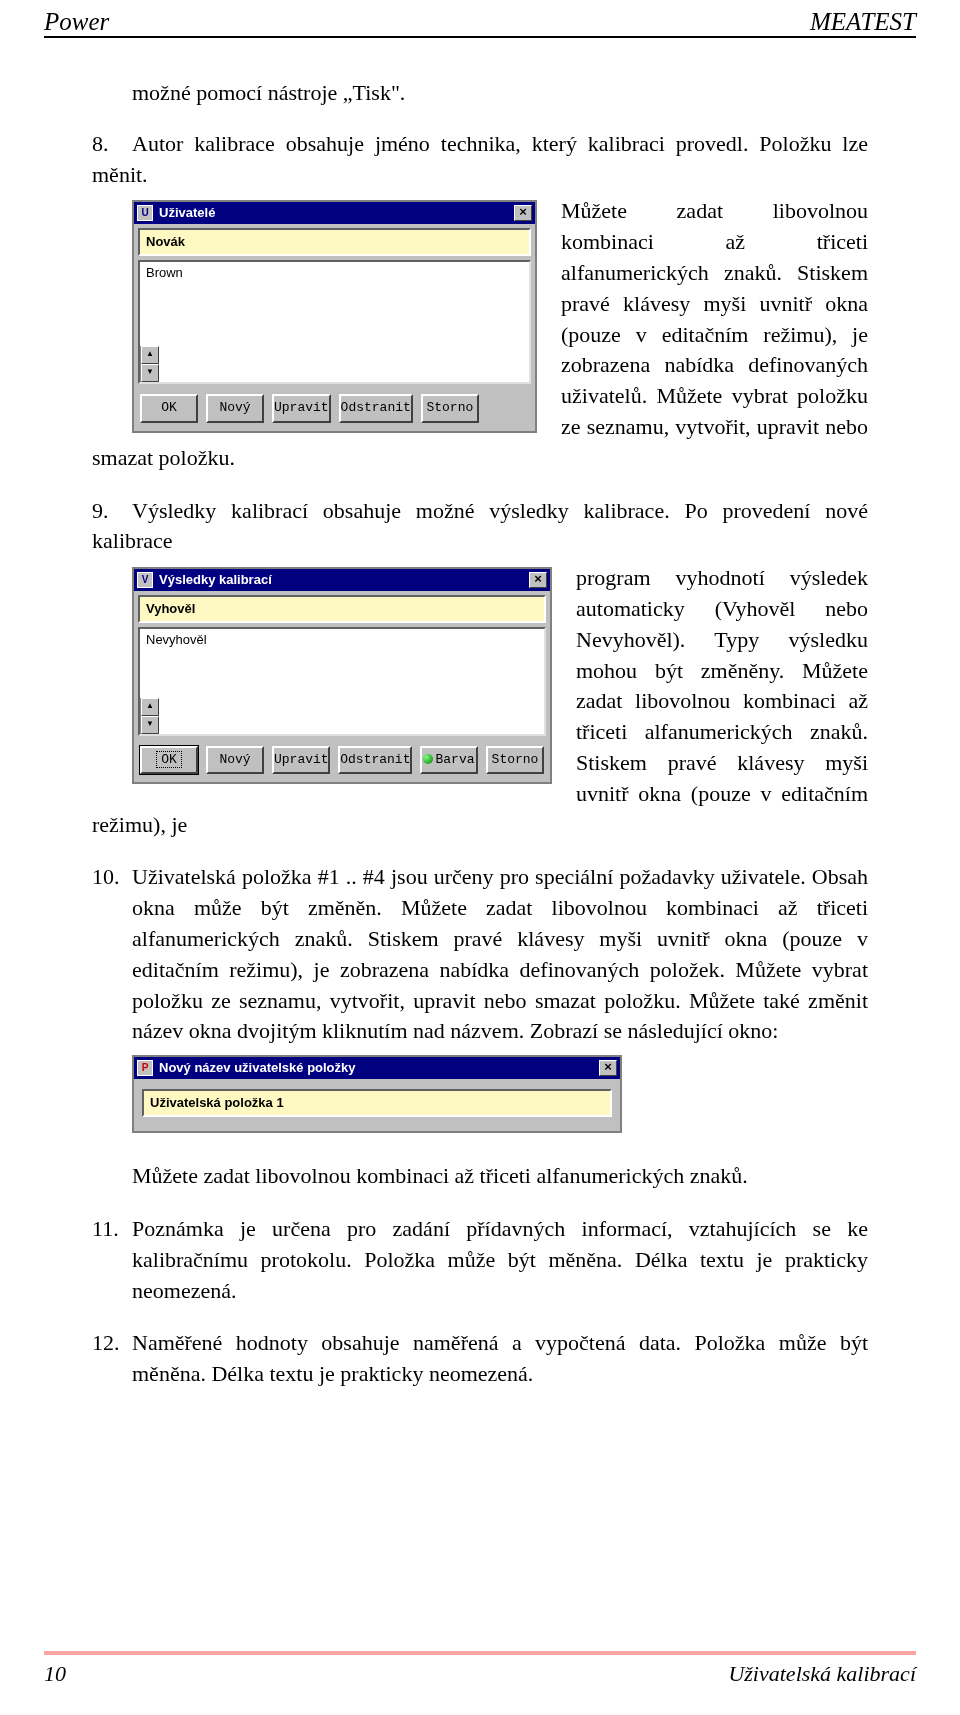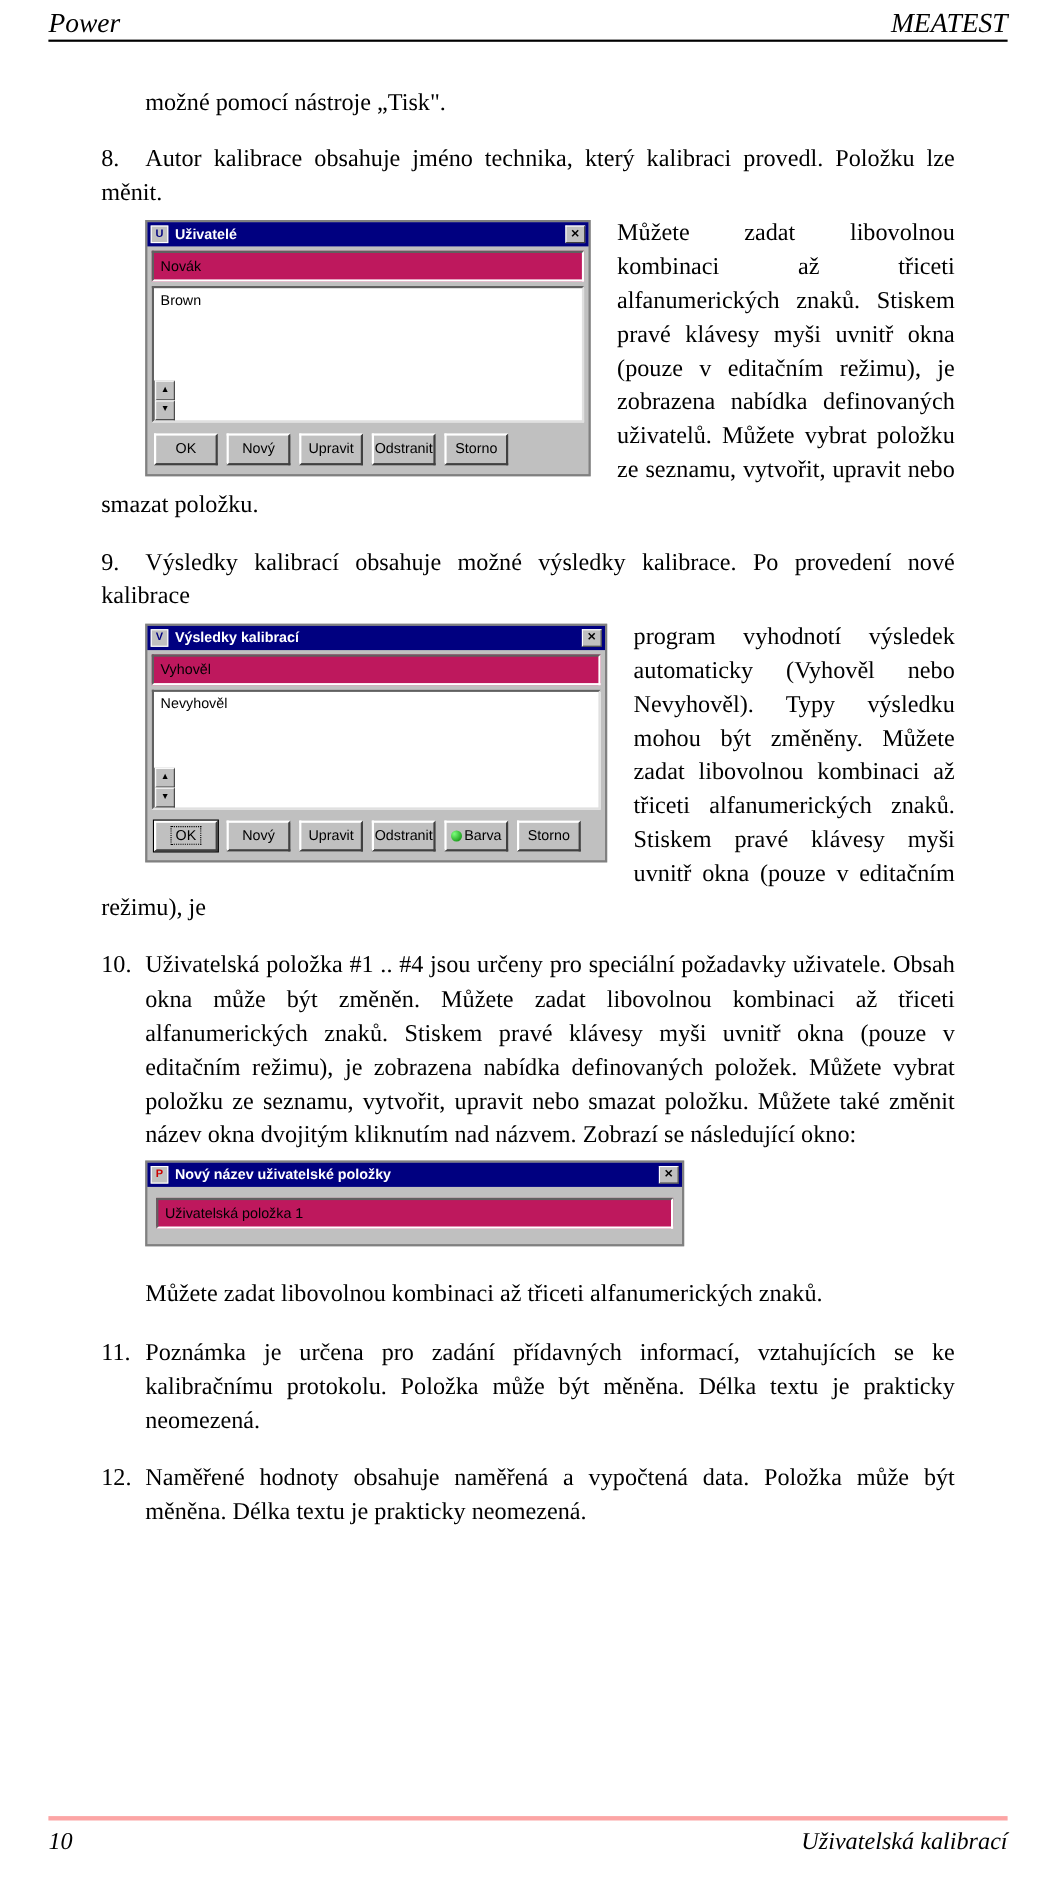--- a/index.html
+++ b/index.html
@@ -88,26 +88,27 @@
     text-align: center;
     line-height: 12px;
     font-weight: bold;
     font-family: Arial, sans-serif;
     font-size: 13px;
     color: #000;
   }
   .win-field {
     margin: 4px;
     padding: 3px 6px;
-    background: #be185d;
+    background: #fef9c3;
     border-top: 2px solid #606060;
     border-left: 2px solid #606060;
     border-right: 2px solid #fff;
     border-bottom: 2px solid #fff;
     height: 18px;
+    font-weight: bold;
   }
   .win-list {
     margin: 0 4px 4px 4px;
     background: #fff;
     border-top: 2px solid #606060;
     border-left: 2px solid #606060;
     border-right: 2px solid #e0e0e0;
     border-bottom: 2px solid #e0e0e0;
     height: 120px;
     position: relative;
@@ -133,23 +134,24 @@
     border-top: 1px solid #fff;
     border-left: 1px solid #fff;
     border-right: 1px solid #404040;
     border-bottom: 1px solid #404040;
     text-align: center;
     font-size: 8px;
     line-height: 14px;
   }
   .scroll-track { flex: 1; background: #e0e0e0; }
   .win-buttons {
-    padding: 6px 22px 8px 6px;
+    padding: 6px 6px 8px 6px;
     display: flex;
     gap: 8px;
+    font-family: Liberation Mono, monospace;
   }
   .btn {
     background: #c0c0c0;
     border-top: 2px solid #fff;
     border-left: 2px solid #fff;
     border-right: 2px solid #404040;
     border-bottom: 2px solid #404040;
     padding: 3px 0;
     min-width: 58px;
     text-align: center;

